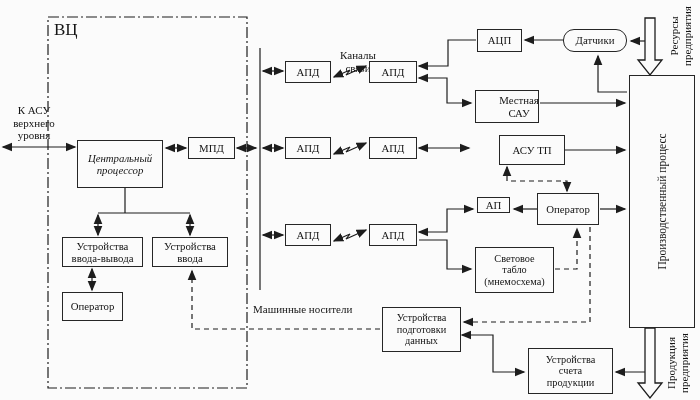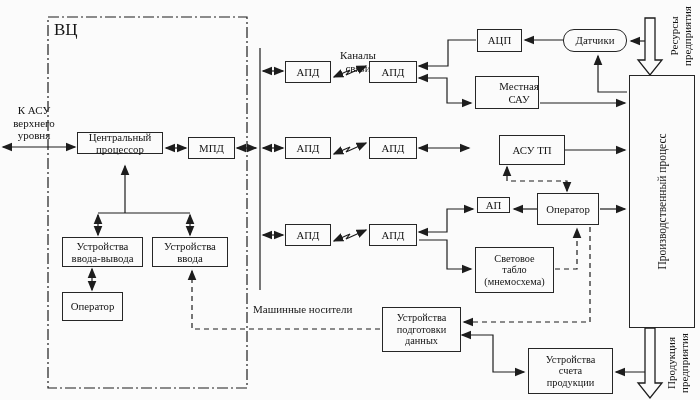--- a/index.html
+++ b/index.html
@@ -86,34 +86,34 @@
 верхнего
 уровня</div>
   <div class="lbl center" style="left:328px;top:24px;width:60px;margin-top:25px;">Каналы
 связи</div>
   <div class="lbl" style="left:253px;top:303px;width:130px;">Машинные носители</div>
   <div class="lbl center rot" style="left:646px;top:21px;width:70px;height:30px;">Ресурсы
 предприятия</div>
   <div class="lbl center rot" style="left:644px;top:348px;width:68px;height:30px;">Продукция
 предприятия</div>
 
-  <div class="box" style="left:77px;top:132px;width:86px;height:22px;">Центральный
+  <div class="box" style="left:77px;top:140px;width:86px;height:48px;font-style:italic;">Центральный
 процессор</div>
   <div class="box" style="left:188px;top:137px;width:47px;height:22px;">МПД</div>
 
   <div class="box" style="left:285px;top:61px;width:46px;height:22px;">АПД</div>
   <div class="box" style="left:369px;top:61px;width:48px;height:22px;">АПД</div>
   <div class="box" style="left:285px;top:137px;width:46px;height:22px;">АПД</div>
   <div class="box" style="left:369px;top:137px;width:48px;height:22px;">АПД</div>
   <div class="box" style="left:285px;top:224px;width:46px;height:22px;">АПД</div>
   <div class="box" style="left:369px;top:224px;width:48px;height:22px;">АПД</div>
 
   <div class="box" style="left:477px;top:29px;width:45px;height:23px;text-align:right;">АЦП</div>
   <div class="box" style="left:563px;top:29px;width:64px;height:23px;border-radius:11px;">Датчики</div>
-  <div class="box" style="left:475px;top:76px;width:64px;height:33px;padding-left:24px;">Местная
+  <div class="box" style="left:475px;top:90px;width:64px;height:33px;padding-left:24px;">Местная
 САУ</div>
   <div class="box" style="left:499px;top:135px;width:66px;height:30px;">АСУ ТП</div>
   <div class="box" style="left:477px;top:197px;width:33px;height:16px;">АП</div>
   <div class="box" style="left:537px;top:193px;width:62px;height:32px;">Оператор</div>
   <div class="box small" style="left:475px;top:247px;width:79px;height:46px;">Световое
 табло
 (мнемосхема)</div>
 
   <div class="box" style="left:629px;top:75px;width:66px;height:253px;">
     <span class="vtext">Производственный процесс</span>

